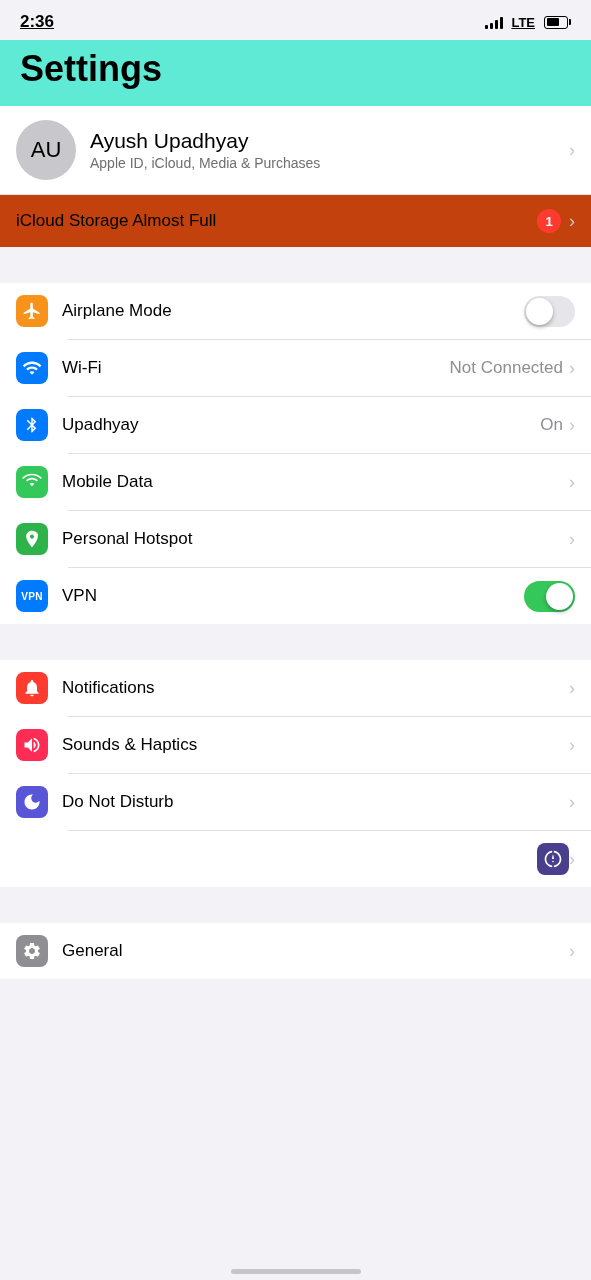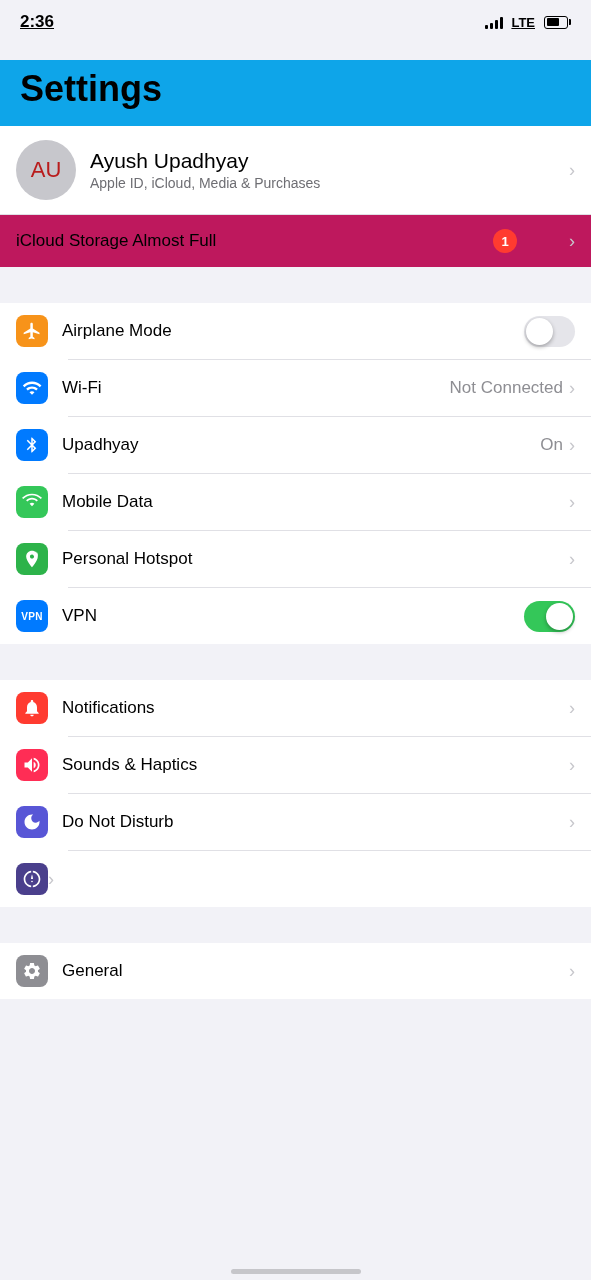--- a/index.html
+++ b/index.html
@@ -73,23 +73,22 @@
     .battery-tip {
       width: 2px;
       height: 6px;
       background: #000;
       border-radius: 0 1px 1px 0;
       margin-left: 1px;
     }
 
     
     .page-title-section {
-      background: #0ea5e9;
+      background: #5eead4;
       padding: 8px 20px 16px 20px;
-      margin-top: 20px;
     }
     .page-title {
       font-size: 36px;
       font-weight: 700;
       color: #000;
     }
 
     
     .section {
       background: #fff;
@@ -121,21 +120,21 @@
     .avatar-circle {
       width: 60px;
       height: 60px;
       border-radius: 50%;
       background: #c7c7cc;
       display: flex;
       align-items: center;
       justify-content: center;
       font-size: 22px;
       font-weight: 500;
-      color: #b91c1c;
+      color: #000000;
       flex-shrink: 0;
     }
     .profile-info {
       margin-left: 14px;
       flex: 1;
     }
     .profile-name {
       font-size: 21px;
       font-weight: 400;
       color: #000;
@@ -146,26 +145,25 @@
       margin-top: 2px;
     }
     .chevron {
       color: #c7c7cc;
       font-size: 18px;
       font-weight: 500;
     }
 
     
     .icloud-row {
-      background: #be185d;
+      background: #c2410c;
       display: flex;
       align-items: center;
       padding: 14px 16px;
       cursor: pointer;
-      gap: 44px;
     }
     .icloud-text {
       font-size: 17px;
       color: #000;
       flex: 1;
     }
     .badge-red {
       width: 24px;
       height: 24px;
       border-radius: 50%;
@@ -180,20 +178,21 @@
     }
 
     
     .settings-row {
       display: flex;
       align-items: center;
       padding: 12px 16px;
       background: #fff;
       cursor: pointer;
       min-height: 52px;
+      justify-content: flex-end;
     }
     .settings-icon {
       width: 32px;
       height: 32px;
       border-radius: 8px;
       display: flex;
       align-items: center;
       justify-content: center;
       flex-shrink: 0;
       font-size: 17px;

